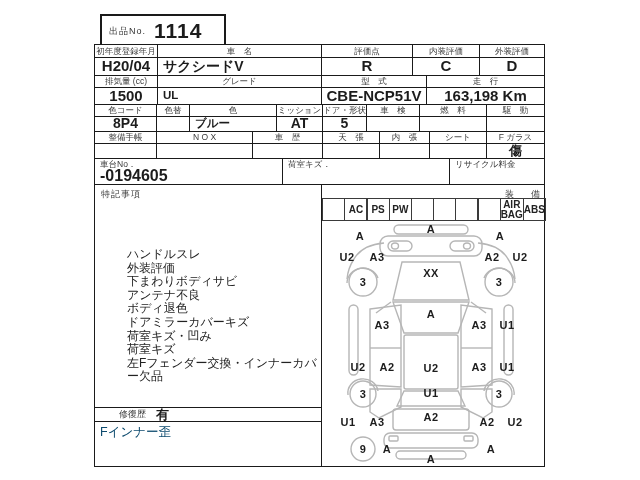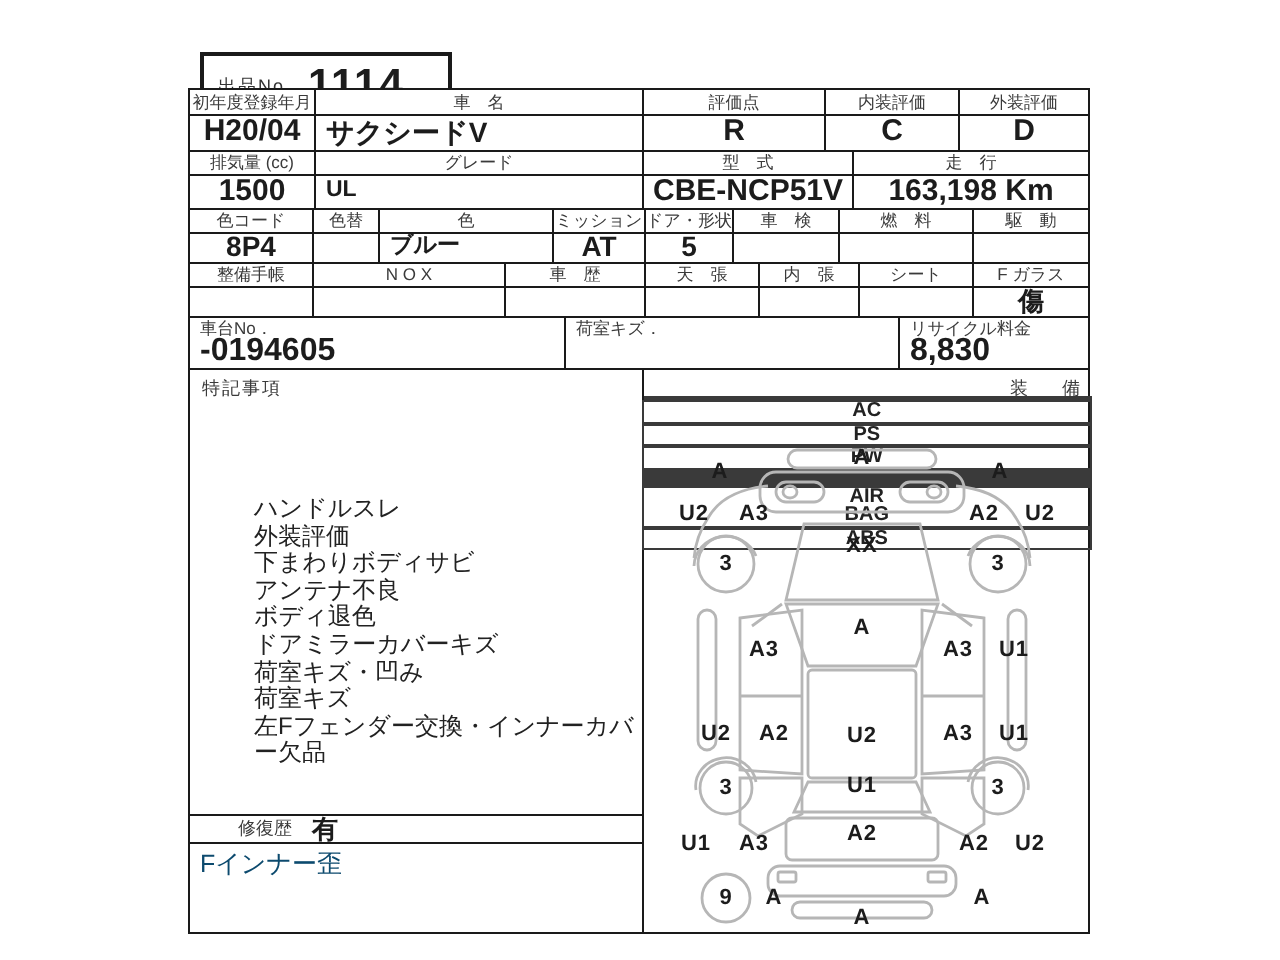--- a/index.html
+++ b/index.html
@@ -2,21 +2,21 @@
 <html><head>
 <meta charset="utf-8">
 <style>
   * { margin:0; padding:0; box-sizing:border-box; }
   html,body { background:#ffffff; }
   body { font-family:"Liberation Sans","DejaVu Sans",sans-serif; color:#1c1c1c; }
   .page { position:relative; width:640px; height:480px; background:#fff; overflow:hidden; }
   .sheet { position:absolute; left:94px; top:10px; width:451px; height:457px; }
 
   
-  .lot-box { position:absolute; left:6px; top:16px; width:126px; height:34px;
+  .lot-box { position:absolute; left:6px; top:4px; width:126px; height:34px;
              border:2px solid #1a1a1a; display:flex; align-items:center; padding-left:7px; background:#fff; }
   .lot-label { font-size:9px; color:#333; letter-spacing:1px; }
   .lot-value { font-size:21px; font-weight:bold; margin-left:8px; letter-spacing:1px; }
 
   
   .tbl { position:absolute; left:0; top:34px; width:451px; height:141px;
          border:1.5px solid #1a1a1a; background:#fff; }
   .row { display:flex; border-bottom:1.5px solid #1a1a1a; overflow:hidden; }
   .row:last-child { border-bottom:none; }
   .cell { border-right:1.5px solid #1a1a1a; overflow:hidden; white-space:nowrap; }
@@ -47,21 +47,21 @@
   .sec-label.center { text-align:right; padding-left:0; letter-spacing:4px; }
   .notes { position:absolute; left:8px; top:63px; font-size:12px; color:#222; line-height:13.6px;margin-left:24px; }
   .repair { position:absolute; left:0; top:222px; width:100%; }
   .repair-head { border-top:1.5px solid #1a1a1a; border-bottom:1.5px solid #1a1a1a;
                  height:15px; padding-left:24px; display:flex; align-items:center; }
   .repair-label { font-size:9px; color:#3a3a3a; }
   .repair-value { font-size:13px; font-weight:bold; margin-left:10px; }
   .repair-note { font-size:12.5px; color:#0c4a6e; padding:2px 0 0 5px; }
 
   
-  .equip { position:absolute; left:0; top:13px; width:224px; height:23px; display:flex;flex-direction:column; }
+  .equip { position:absolute; left:0; top:13px; width:224px; height:23px; display:flex; }
   .eq-cell { flex:1; border:1.2px solid #3a3a3a; margin-left:-1.2px; height:23px;
              font-size:10px; font-weight:bold; color:#222; text-align:center;
              display:flex; align-items:center; justify-content:center;
              white-space:pre-line; line-height:9.5px; }
   .eq-cell:first-child { margin-left:0; }
 
   
   .diagram { position:absolute; left:0; top:36px; width:224px; height:246px; }
   .diagram svg { position:absolute; left:0; top:0; }
   .mark { position:absolute; transform:translate(-50%,-50%); font-size:11px;
@@ -147,21 +147,20 @@
         <div class="cell" style="width:188px">
           <span class="mini-label">車台No．</span>
           <span class="mini-value">-0194605</span>
         </div>
         <div class="cell" style="width:167px">
           <span class="mini-label">荷室キズ．</span>
           <span class="mini-value"></span>
         </div>
         <div class="cell">
           <span class="mini-label">リサイクル料金</span>
-          <span class="mini-value">8,830</span>
         </div>
       </div>
     </div>
 
     <div class="lower">
       <div class="col-left">
         <div class="sec-label">特記事項</div>
         <div class="notes">
             <div class="note-line">ハンドルスレ</div>
             <div class="note-line">外装評価</div>

